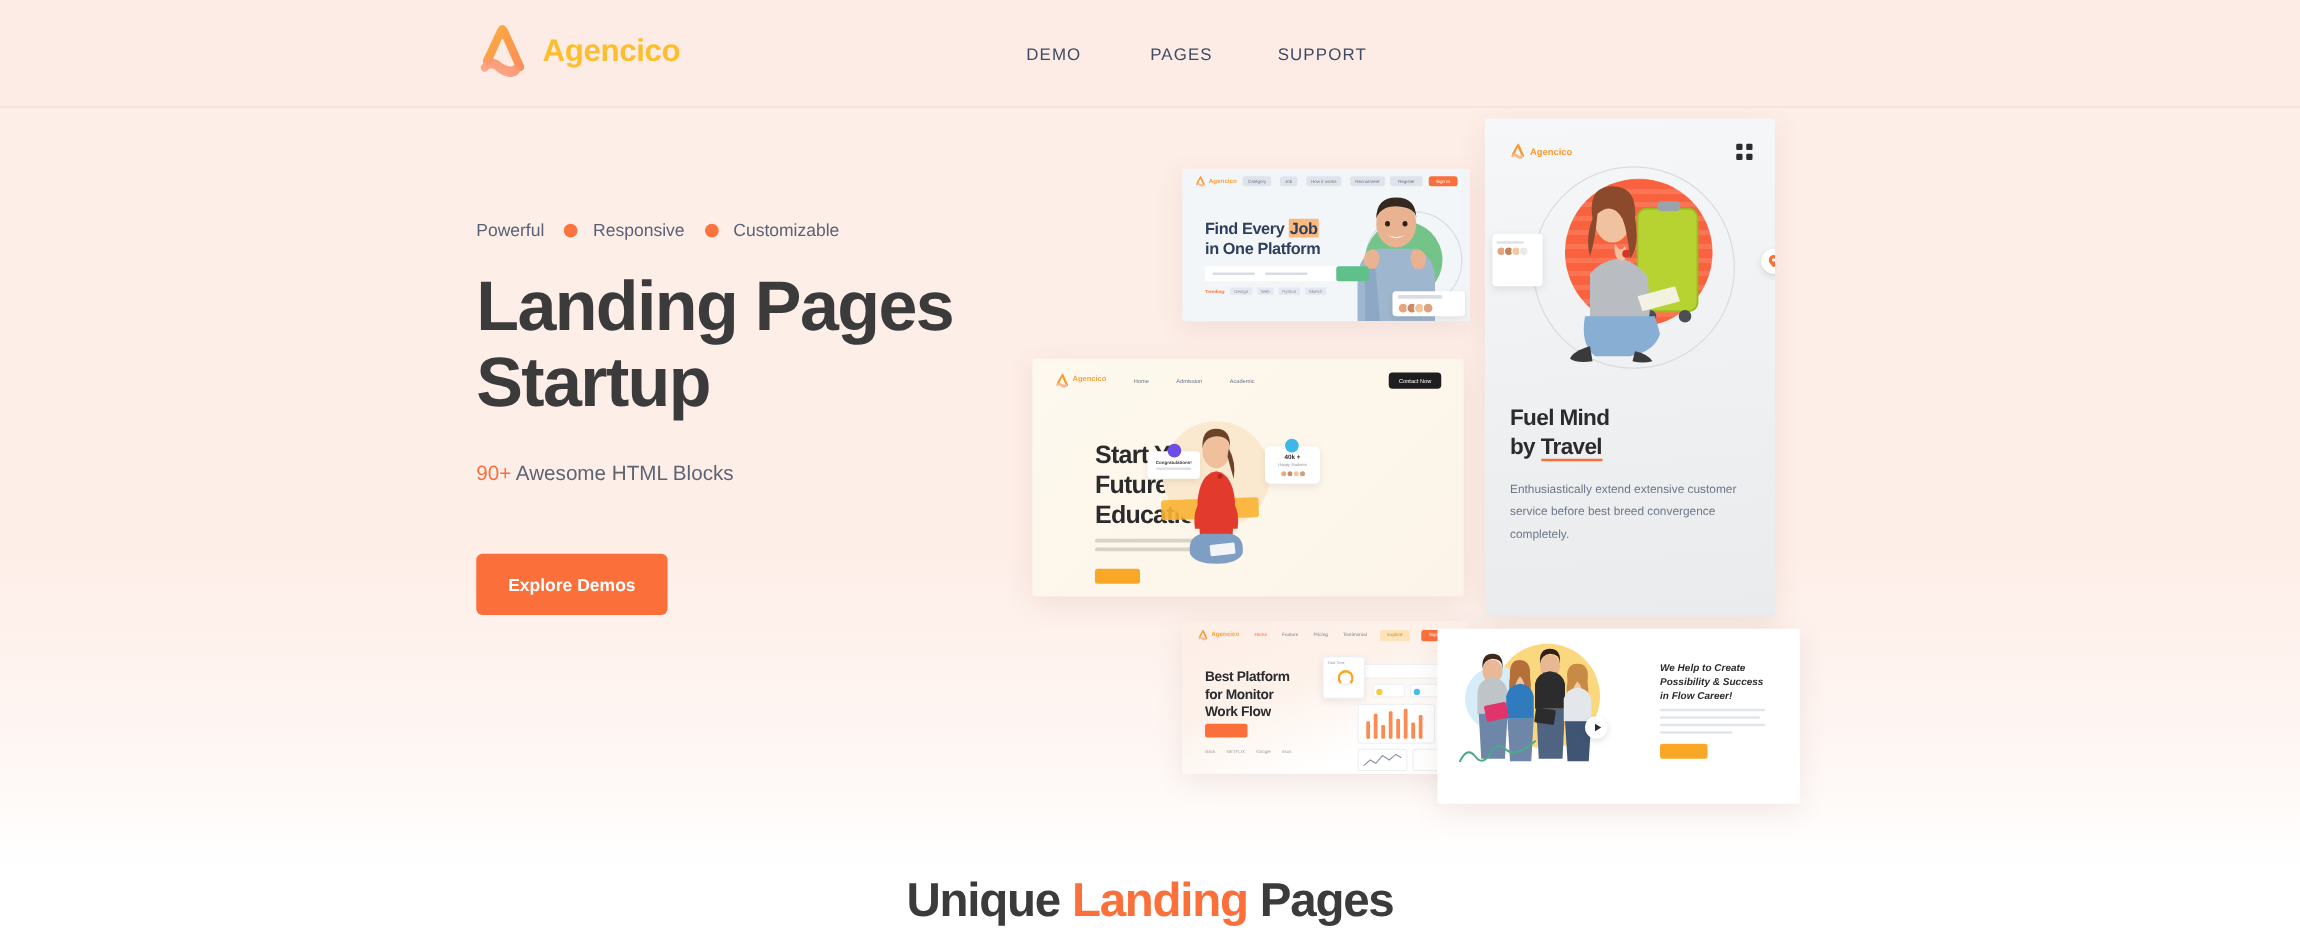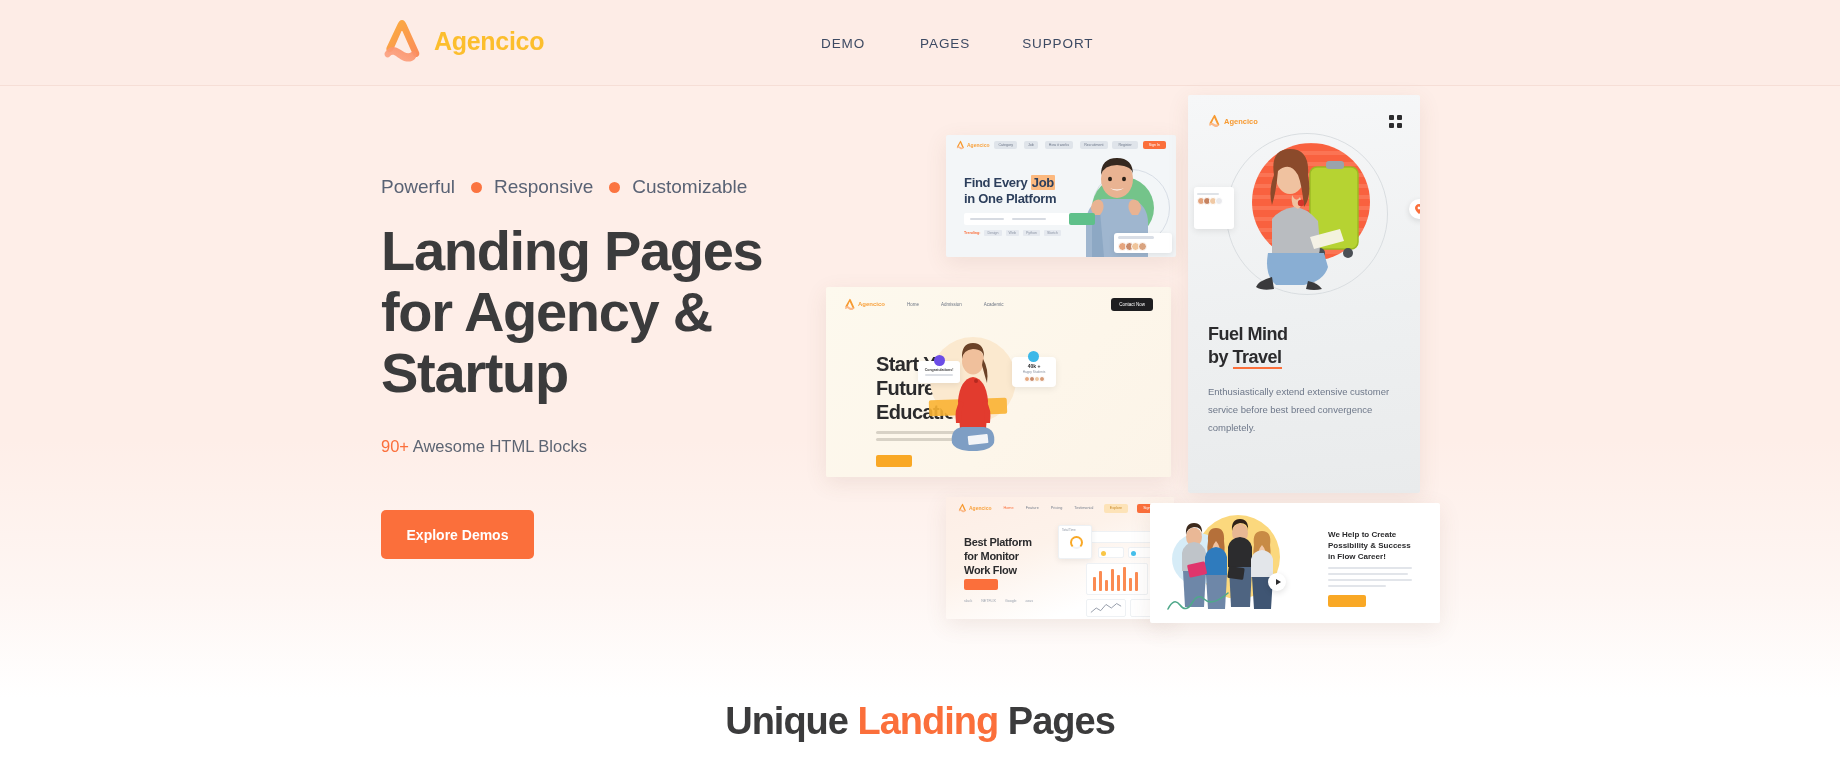--- a/index.html
+++ b/index.html
@@ -48,21 +48,21 @@
     width: 152px; height: 47px; border-radius: 5px;
     background: #fb6f3b; color: #ffffff;
     font-size: 14px; font-weight: 700;
     display: flex; align-items: center; justify-content: center;
     border: none; cursor: pointer; letter-spacing: 0.1px;
     font-family: "Liberation Sans", sans-serif;
   }
 
   
   .hero-left { position: absolute; left: 381px; top: 176px; width: 430px; }
-  .feature-row { display: flex; align-items: center; gap: 0; font-size: 19px; color: #596274; }
+  .feature-row { display: flex; align-items: center; gap: 0; font-size: 14px; color: #596274; }
   .feat-label { white-space: nowrap; }
   .feat-dot {
     width: 11px; height: 11px; border-radius: 50%;
     background: #fb7440; margin: 0 12px 0 16px; flex: 0 0 auto;
   }
   .hero-title {
     margin-top: 22px;
     font-size: 56px; line-height: 61px; font-weight: 800;
     color: #3b3b3c; letter-spacing: -1.3px;
   }
@@ -181,21 +181,21 @@
                color: #2b2b2d; line-height: 14px; letter-spacing: -0.3px; }
   .mon-btn { position: absolute; left: 18px; top: 82px; width: 34px; height: 11px;
              background: #fb6f3b; border-radius: 2px; }
   .mon-logos { position: absolute; left: 18px; top: 102px; display: flex; gap: 9px; }
   .mon-logos span { font-size: 3.6px; color: #9aa2ae; }
   .mon-dash { position: absolute; left: 112px; top: 28px; width: 124px; height: 92px; }
   .dash-box { position: absolute; background: #fff; border: 1px solid #eef1f4; border-radius: 2px; }
   .bar { position: absolute; bottom: 3px; width: 3px; background: #fb8b52; border-radius: 1px; }
 
   
-  .card-career { left: 330px; top: 408px; width: 290px; height: 120px; background: #ffffff; }
+  .card-career { left: 330px; top: 408px; width: 290px; height: 140px; background: #ffffff; font-style: italic; }
   .car-circle { position: absolute; left: 46px; top: 12px; width: 84px; height: 84px;
                 border-radius: 50%; background: #fbd87d; }
   .car-circle2 { position: absolute; left: 22px; top: 30px; width: 52px; height: 52px;
                  border-radius: 50%; background: #d6ecf7; }
   .car-people { position: absolute; left: 22px; top: 12px; width: 112px; height: 100px; }
   .car-play { position: absolute; left: 118px; top: 70px; width: 18px; height: 18px; border-radius: 50%;
               background: #fff; box-shadow: 0 2px 6px rgba(0,0,0,.12);
               display: flex; align-items:center; justify-content:center; }
   .car-play i { width: 0; height: 0; border-left: 5px solid #2b2b2d;
                 border-top: 3.5px solid transparent; border-bottom: 3.5px solid transparent; margin-left:2px; }
@@ -252,21 +252,20 @@
     <div class="feature-row">
       <span class="feat-label">Powerful</span>
       <span class="feat-dot"></span>
       <span class="feat-label">Responsive</span>
       <span class="feat-dot"></span>
       <span class="feat-label">Customizable</span>
     </div>
 
     <h1 class="hero-title">
       <div>Landing Pages</div>
-      <div>for Agency &amp;</div>
       <div>Startup</div>
     </h1>
 
     <div class="hero-sub">
       <span class="accent">90+</span><span> Awesome HTML Blocks</span>
     </div>
 
     <button class="explore-btn">Explore Demos</button>
   </div>
 

